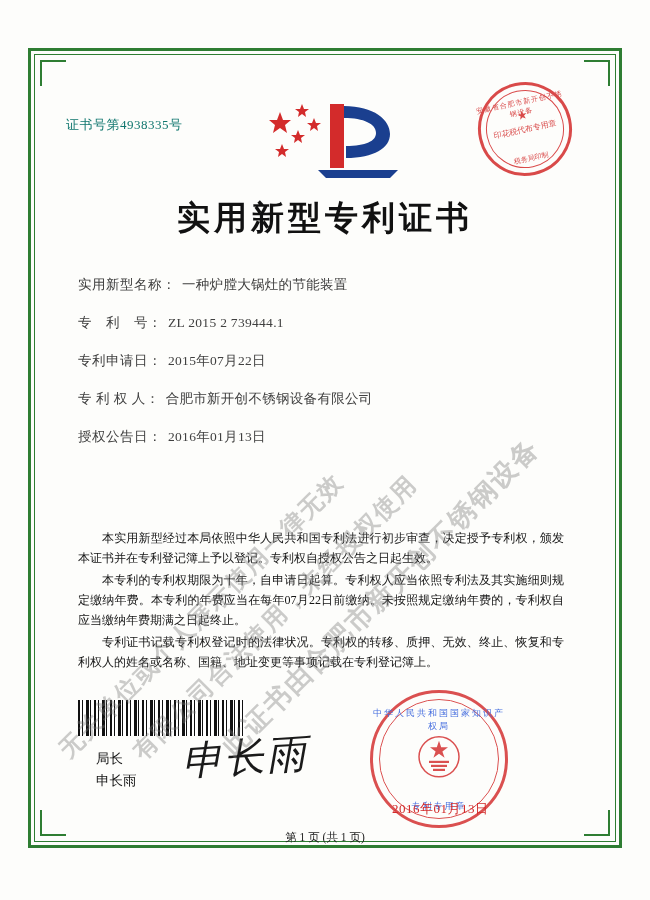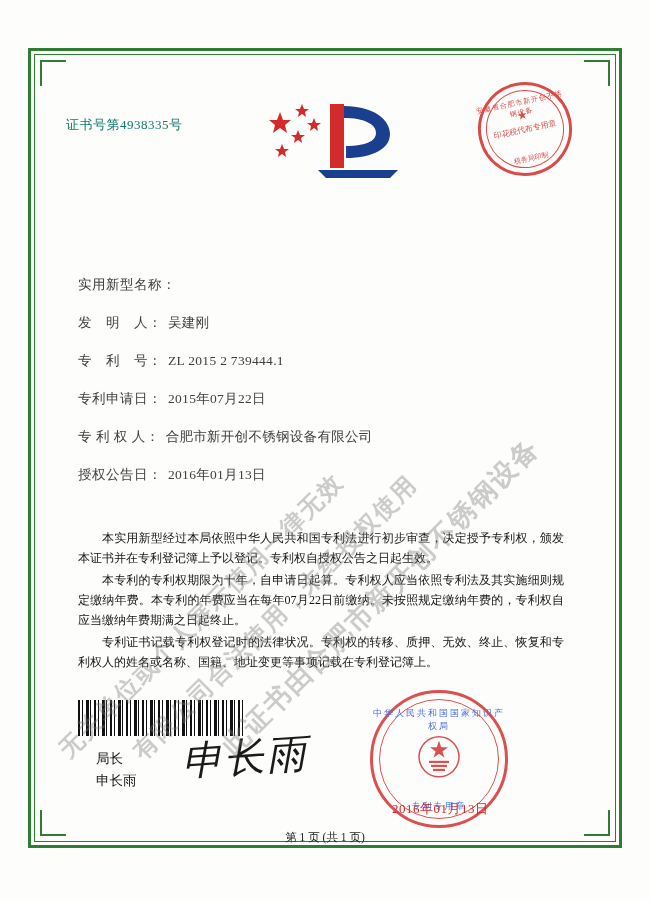--- a/index.html
+++ b/index.html
@@ -292,28 +292,26 @@
   </svg>
 
   <div class="seal-top">
     <div class="seal-ring"></div>
     <div class="seal-arc">安徽省合肥市新开创不锈钢设备</div>
     <div class="seal-star">★</div>
     <div class="seal-center">印花税代布专用章</div>
     <div class="seal-bottom-text">税务局印制</div>
   </div>
 
+  <div class="doc-title">实用新型专利证书</div>
 
   <div class="fields">
     <div class="field-row">
       <span class="field-label">实用新型名称：</span>
-    </div>
-    <div class="field-row">
-      <span class="field-label">发　明　人：</span>
-      <span class="field-value">吴建刚</span>
+      <span class="field-value">一种炉膛大锅灶的节能装置</span>
     </div>
     <div class="field-row">
       <span class="field-label">专　利　号：</span>
       <span class="field-value">ZL 2015 2 739444.1</span>
     </div>
     <div class="field-row">
       <span class="field-label">专利申请日：</span>
       <span class="field-value">2015年07月22日</span>
     </div>
     <div class="field-row">

